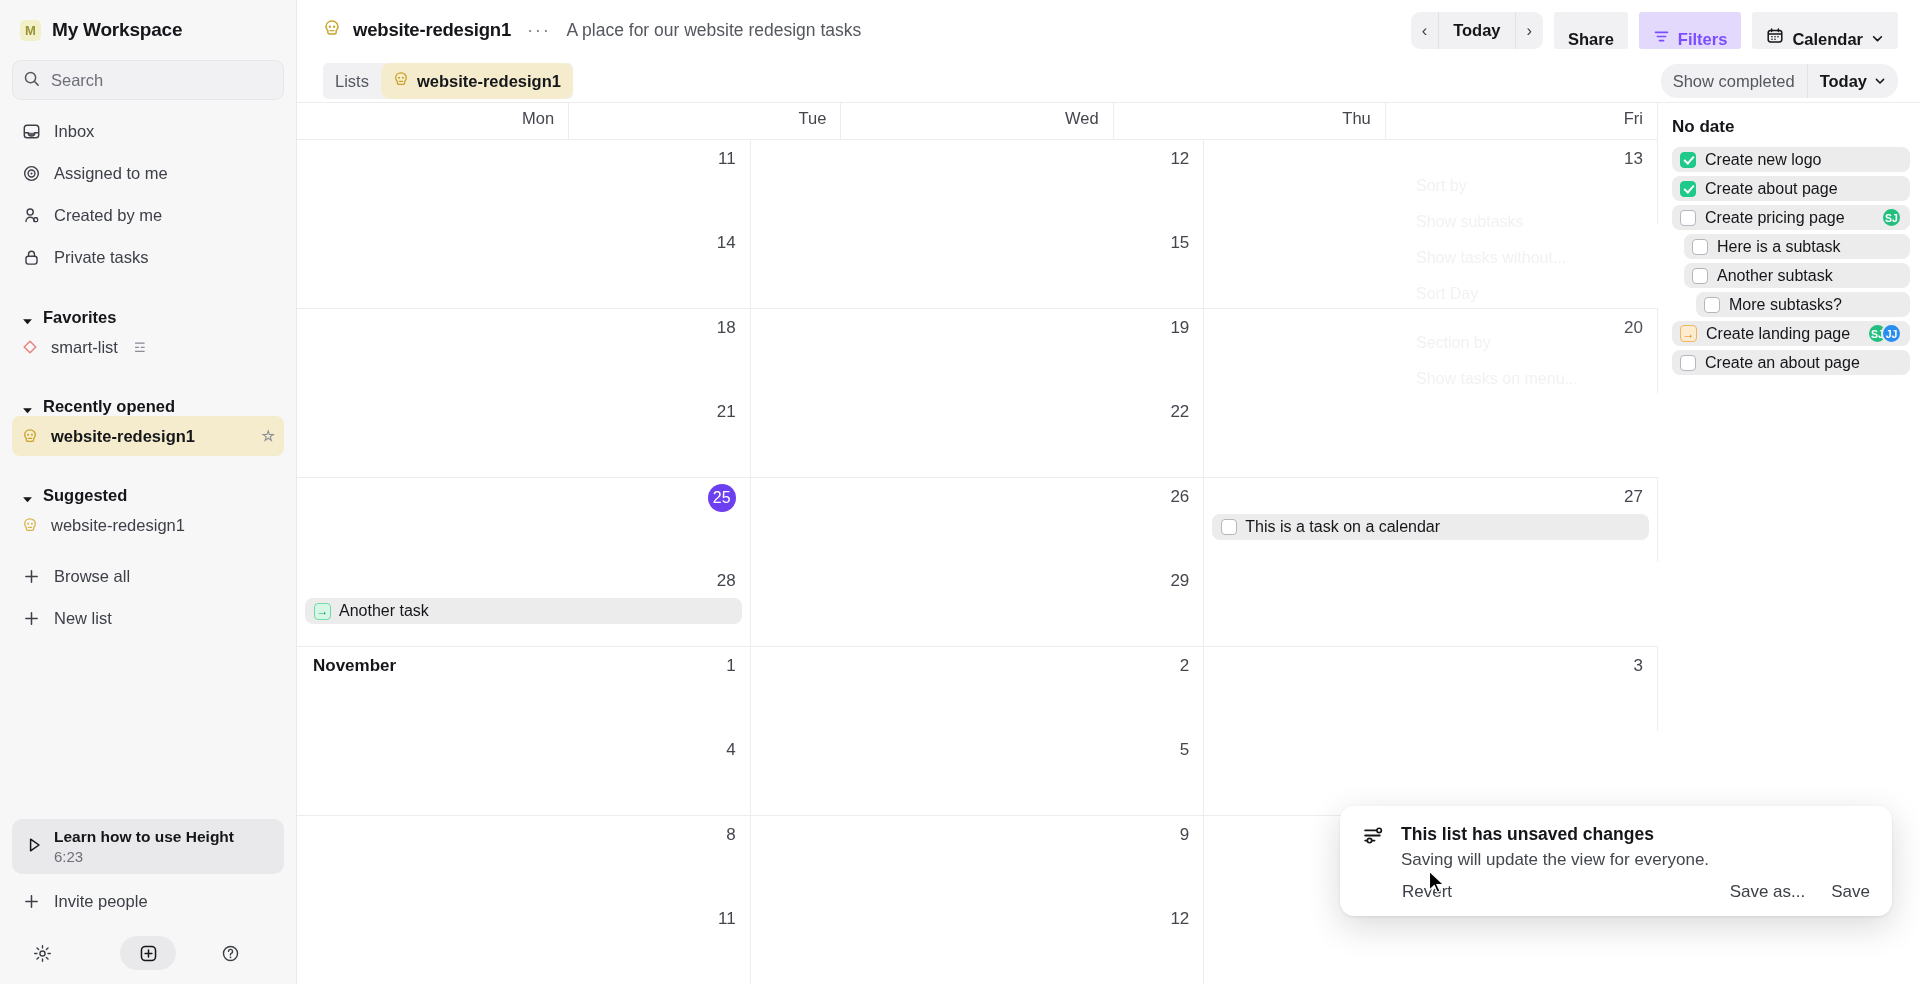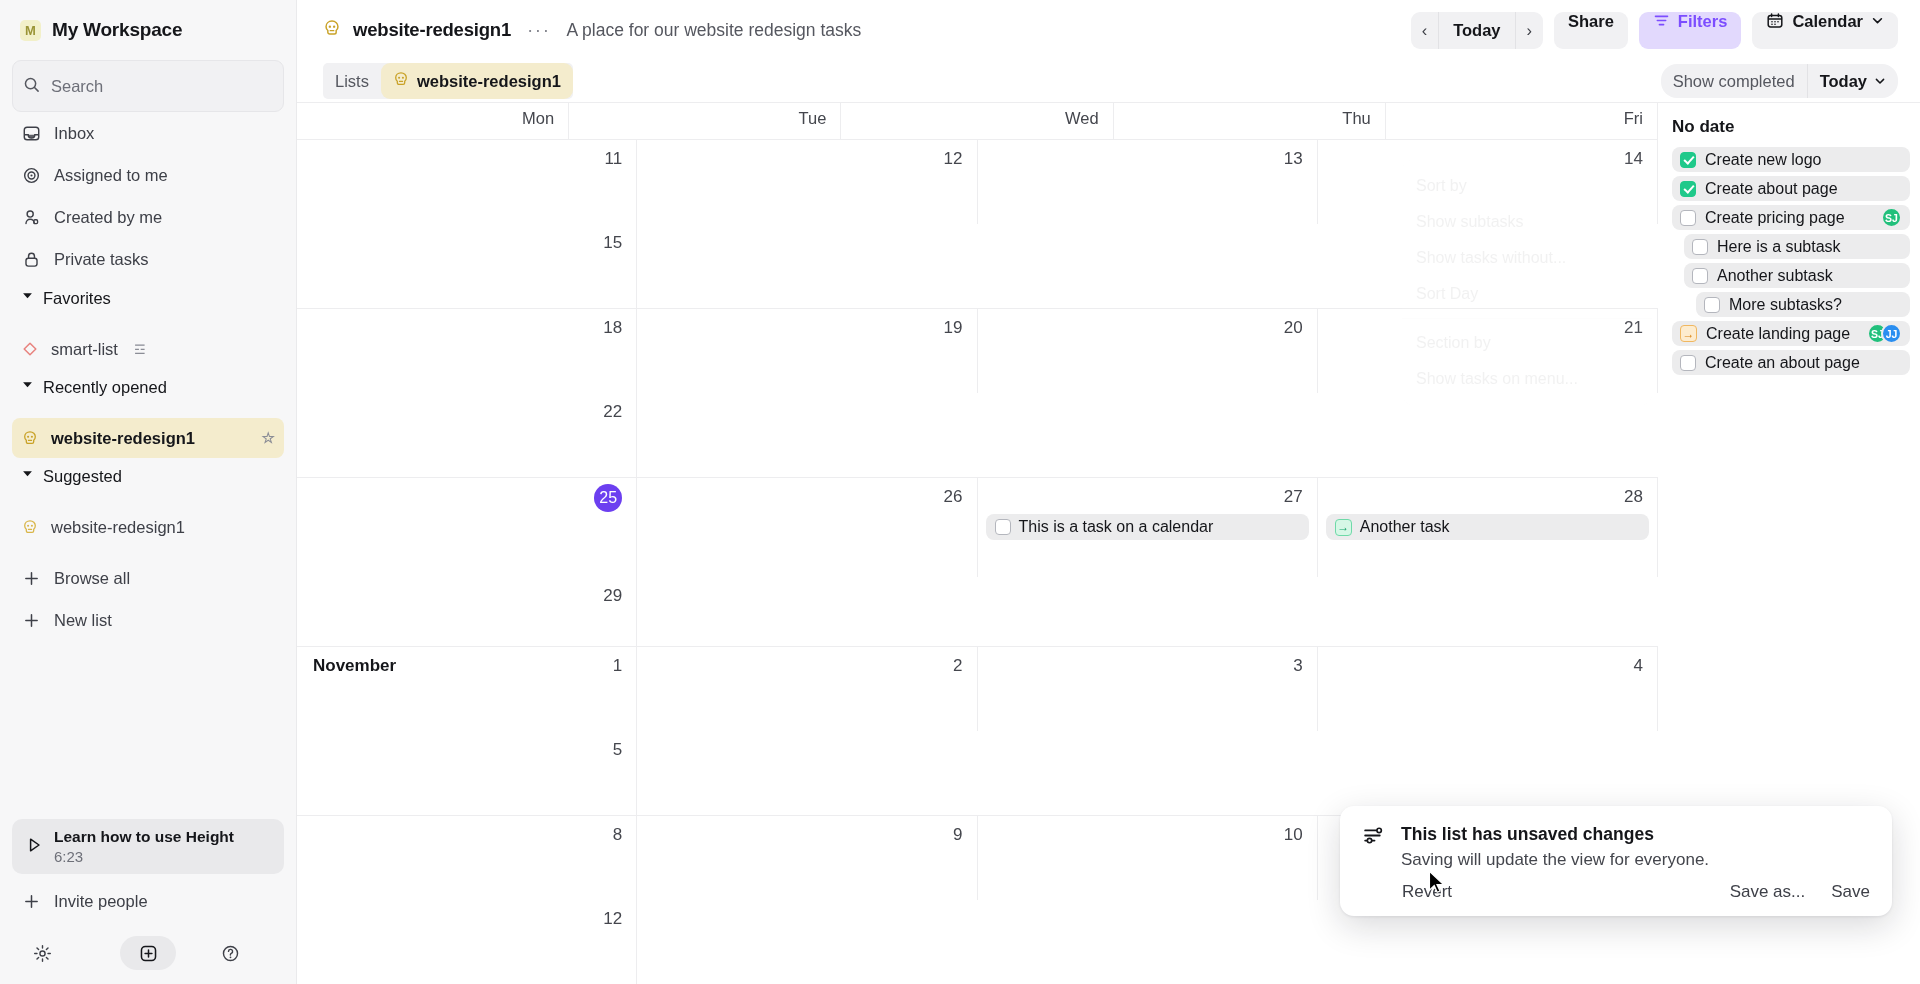--- a/index.html
+++ b/index.html
@@ -29,41 +29,41 @@
     width: 21px; height: 21px; border-radius: 5px;
     background: #f2f0c9; color: #9a9436;
     font-size: 13px; font-weight: 700;
     display: flex; align-items: center; justify-content: center;
     flex: 0 0 21px;
   }
   .ws-title { font-size: 19px; font-weight: 700; color: #15161a; letter-spacing: -0.2px; }
 
   .search-box {
     display: flex; align-items: center; gap: 11px;
-    height: 52px; border-radius: 9px;
+    height: 40px; border-radius: 9px;
     background: #f1f1f3; border: 1px solid #e6e6e9;
-    padding: 0 10px; 
+    padding: 0 10px; margin-bottom: 10px;
   }
   .search-box input {
     border: none; outline: none; background: transparent;
     font-family: inherit; font-size: 16.5px; color: #44464d; width: 100%;
   }
   .search-box input::placeholder { color: #6d6f78; }
 
   .nav-item {
     display: flex; align-items: center; gap: 13px;
     height: 42px; padding: 0 9px; border-radius: 8px;
     font-size: 16.5px; color: #3e4048; cursor: pointer;
   }
   .nav-item .ic { width: 20px; height: 20px; flex: 0 0 20px; display: flex; align-items: center; justify-content: center; }
 
   .section-head {
-    display: flex; align-items: flex-start; gap: 10px;
+    display: flex; align-items: flex-end; gap: 10px;
     height: 40px; padding: 0 9px; margin-top: 9px;
-    font-size: 16.5px; font-weight: 400; color: #15161a; cursor: pointer;
+    font-size: 16.5px; font-weight: 700; color: #15161a; cursor: pointer;
   }
   .caret { width: 12px; height: 12px; flex:0 0 12px; display:flex; align-items:center; justify-content:center; }
 
   .list-item {
     display: flex; align-items: center; gap: 12px;
     height: 40px; padding: 0 9px; border-radius: 8px;
     font-size: 16.5px; color: #3e4048; cursor: pointer; position: relative;
   }
   .list-item.active { background: #f4eccd; color: #15161a; font-weight: 700; }
   .list-item .star { margin-left: auto; color: #8b8d96; font-size: 15px; }
@@ -108,22 +108,22 @@
 
   .seg {
     display: flex; align-items: center; background: #f1f1f3;
     border-radius: 9px; height: 37px; overflow: hidden;
   }
   .seg-btn { padding: 0 11px; height: 37px; display: flex; align-items: center; justify-content: center;
              color: #3e4048; cursor: pointer; font-size: 16.5px; }
   .seg-mid { font-weight: 700; color: #15161a; padding: 0 14px; border-left: 1px solid #e2e2e5; border-right: 1px solid #e2e2e5; }
 
   .btn {
-    height: 37px; border-radius: 9px; background: #f1f1f3;
-    display: flex; align-items: flex-start; gap: 8px; padding: 0 14px;
+    height: 37px; border-radius: 3px; background: #f1f1f3;
+    display: flex; align-items: flex-end; gap: 8px; padding: 0 14px;
     font-size: 16.5px; font-weight: 700; color: #15161a; cursor: pointer;
   }
   .btn.purple { background: #e2d9fd; color: #7c4dff; }
 
   .subbar { height: 42px; display: flex; align-items: center; padding: 0 22px 0 26px; position: relative; }
   .crumbs { display: flex; align-items: center; background: #f1f1f3; border-radius: 5px; height: 36px; }
   .crumb { padding: 0 12px; height: 36px; display: flex; align-items: center; gap: 8px;
            font-size: 16.5px; color: #55575f; cursor: pointer; }
   .crumb.cur { background: #f4eccd; color: #15161a; font-weight: 700; border-radius: 9px; }
   .subbar-right { margin-left: auto; display: flex; align-items: center; background: #f1f1f3; border-radius: 16px; height: 34px; }
@@ -133,21 +133,21 @@
 
   
   .cal-wrap { flex: 1 1 auto; display: flex; min-height: 0; position: relative; }
   .cal { flex: 1 1 auto; display: flex; flex-direction: column; min-width: 0; border-top: 1px solid #ededef; }
   .dow-row { display: grid; grid-template-columns: repeat(5, 1fr); height: 36px; }
   .dow {
     font-size: 16.5px; color: #44464d; text-align: right;
     padding: 6px 14px 0 0; border-right: 1px solid #ededef;
   }
   .weeks { flex: 1 1 auto; display: flex; flex-direction: column; }
-  .week { flex: 1 1 0; display: grid; grid-template-columns: repeat(4, 1fr); border-top: 1px solid #ededef; }
+  .week { flex: 1 1 0; display: grid; grid-template-columns: repeat(3, 1fr); border-top: 1px solid #ededef; }
   .day { border-right: 1px solid #ededef; padding: 6px 8px 0 8px; position: relative; min-width: 0; }
   .daynum {
     font-size: 17px; color: #44464d; text-align: right; padding-right: 6px;
     height: 26px; line-height: 26px;
   }
   .daynum .today-pill {
     display: inline-flex; align-items: center; justify-content: center;
     width: 28px; height: 28px; border-radius: 50%;
     background: #6c3ff0; color: #fff; font-size: 16px; vertical-align: middle;
   }

